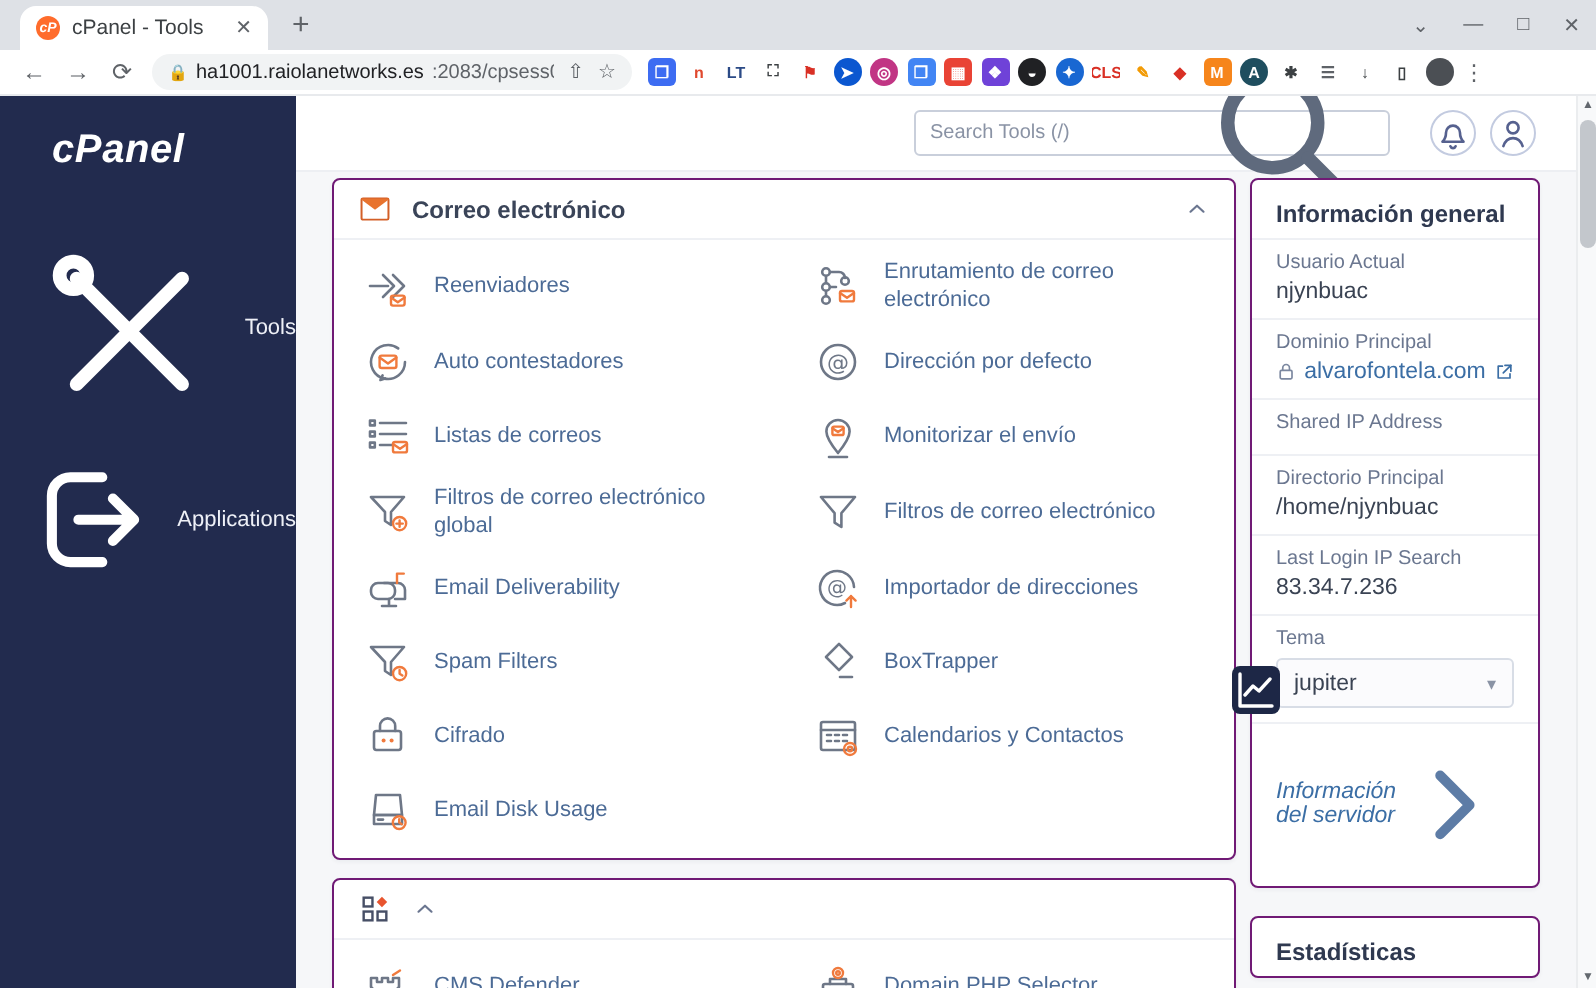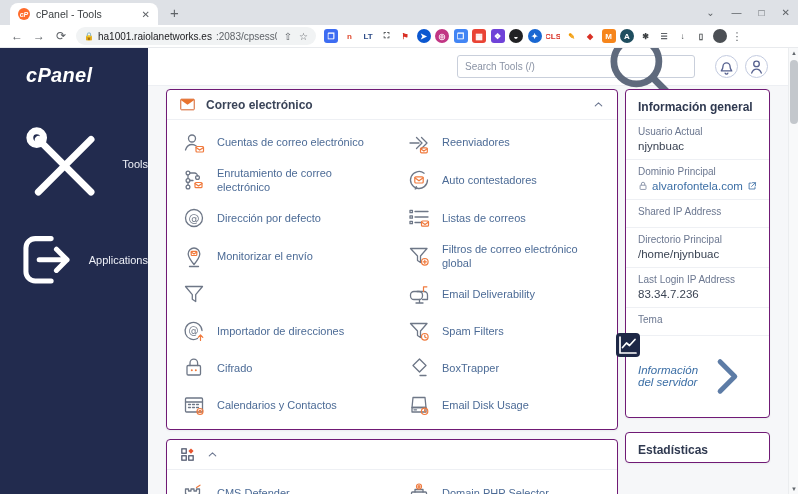--- a/index.html
+++ b/index.html
@@ -1,21 +1,21 @@
 <!DOCTYPE html>
 <html><head>
 <meta charset="utf-8">
 <style>
   * { box-sizing: border-box; margin: 0; padding: 0; }
   html,body { width:798px; height:494px; overflow:hidden; }
   body { font-family:"Liberation Sans", sans-serif; background:#fff; position:relative; }
 
   
   .tabstrip { height:25px; background:#dee1e6; display:flex; align-items:flex-end; padding-left:10px; position:relative; }
-  .tab { width:148px; height:22px; background:#fff; border-radius:8px 8px 0 0; display:flex; align-items:center; gap:6px; padding:4px 8px; }
+  .tab { width:124px; height:22px; background:#fff; border-radius:8px 8px 0 0; display:flex; align-items:center; gap:6px; padding:4px 8px; }
   .favicon { width:12px; height:12px; border-radius:50%; background:#ff6c2c; color:#fff; font-size:7px; font-weight:bold; font-style:italic; display:flex; align-items:center; justify-content:center; flex-shrink:0; }
   .tab-title { font-size:10.5px; color:#3c4043; flex:1; white-space:nowrap; overflow:hidden; }
   .tab-close { font-size:10px; color:#5f6368; cursor:default; }
   .newtab { font-size:15px; color:#5f6368; margin:0 0 4px 12px; }
   .win-controls { position:absolute; right:8px; top:0; height:25px; display:flex; gap:17px; align-items:center; color:#5f6368; font-size:10px; }
   .toolbar { height:23px; background:#fff; display:flex; align-items:center; padding:0 6px; border-bottom:1px solid #e8eaed; }
   .nav-btn { font-size:12px; color:#5f6368; width:22px; text-align:center; }
   .omnibox { width:240px; height:18px; background:#f1f3f4; border-radius:9px; display:flex; align-items:center; padding:0 8px; gap:4px; font-size:10px; margin-left:4px; white-space:nowrap; overflow:hidden; }
   .omni-lock { font-size:8px; color:#5f6368; }
   .omni-host { color:#202124; }
@@ -281,33 +281,20 @@
                 </svg>
               </span>
             <span class="section-title">Correo electrónico</span>
             <span class="chev" style="display: inline-flex;">
                 <svg viewBox="0 0 24 24" style="width: 100%; height: 100%;">
                   <path d="M6 14.5L12 9l6 5.5" stroke="#6b7690" stroke-width="2" fill="none" stroke-linecap="round" stroke-linejoin="round"></path>
                 </svg>
               </span>
           </div>
           <div class="items-grid">
-  <div class="tool-item">
-    <span class="item-icon"><svg viewBox="0 0 24 24">
-                    <g class="s">
-                      <circle cx="10" cy="7.5" r="3.5"></circle>
-                      <path d="M3.5 19c1.2-3.8 3.8-5.5 6.5-5.5 1.6 0 3 .5 4.2 1.4"></path>
-                    </g>
-                    <g class="o">
-                      <rect x="14" y="15.5" width="7.5" height="5.5" rx="1"></rect>
-                      <path d="M14 16.5l3.7 2.6 3.8-2.6"></path>
-                    </g>
-                  </svg></span>
-    <span class="label">Cuentas de correo electrónico</span>
-  </div>
 
   <div class="tool-item">
     <span class="item-icon"><svg viewBox="0 0 24 24">
                     <g class="s">
                       <path d="M3 12h9"></path>
                       <path d="M9.5 6.5L15 12l-5.5 5.5"></path>
                       <path d="M14.5 6.5L20 12l-5.5 5.5"></path>
                     </g>
                     <g class="o">
                       <rect x="13.5" y="16.8" width="6.8" height="5" rx="1"></rect>
@@ -400,20 +387,21 @@
                   </svg></span>
     <span class="label">Filtros de correo electrónico global</span>
   </div>
 
   <div class="tool-item">
     <span class="item-icon"><svg viewBox="0 0 24 24">
                     <g class="s">
                       <path d="M3.5 4.5h17L13.7 12.6v6.9l-3.4-2.2v-4.7z"></path>
                     </g>
                   </svg></span>
+    <span class="label">Filtros de correo electrónico</span>
   </div>
 
   <div class="tool-item">
     <span class="item-icon"><svg viewBox="0 0 24 24">
                     <g class="s">
                       <rect x="3.5" y="9.5" width="12" height="8" rx="3.5"></rect>
                       <path d="M10 9.5h7a3.5 3.5 0 0 1 3.5 3.5v4.5h-5"></path>
                       <path d="M12.5 17.5V21M9 21h7"></path>
                     </g>
                     <g class="o">
@@ -445,37 +433,37 @@
                       <circle cx="17.8" cy="17.8" r="3.3"></circle>
                       <path d="M17.8 16v1.9l1.4.9"></path>
                     </g>
                   </svg></span>
     <span class="label">Spam Filters</span>
   </div>
 
   <div class="tool-item">
     <span class="item-icon"><svg viewBox="0 0 24 24">
                     <g class="s">
+                      <rect x="7.9" y="4.9" width="9.2" height="9.2" transform="rotate(45 12.5 9.5)"></rect>
+                      <path d="M13 19.5h6"></path>
+                    </g>
+                  </svg></span>
+    <span class="label">BoxTrapper</span>
+  </div>
+
+  <div class="tool-item">
+    <span class="item-icon"><svg viewBox="0 0 24 24">
+                    <g class="s">
                       <rect x="5" y="9.5" width="13.5" height="9.5" rx="1.2"></rect>
                       <path d="M8 9.5V7a3.8 3.8 0 0 1 7.6 0v2.5"></path>
                     </g>
                     <circle cx="9.8" cy="14.2" r="1" fill="#f07a3d"></circle>
                     <circle cx="13.8" cy="14.2" r="1" fill="#f07a3d"></circle>
                   </svg></span>
     <span class="label">Cifrado</span>
-  </div>
-
-  <div class="tool-item">
-    <span class="item-icon"><svg viewBox="0 0 24 24">
-                    <g class="s">
-                      <rect x="7.9" y="4.9" width="9.2" height="9.2" transform="rotate(45 12.5 9.5)"></rect>
-                      <path d="M13 19.5h6"></path>
-                    </g>
-                  </svg></span>
-    <span class="label">BoxTrapper</span>
   </div>
 
   <div class="tool-item">
     <span class="item-icon"><svg viewBox="0 0 24 24">
                     <g class="s">
                       <rect x="3.5" y="5" width="17" height="14" rx="1"></rect>
                       <path d="M3.5 9h17"></path>
                       <path d="M6.5 11.5h2M10.5 11.5h2M14.5 11.5h2M6.5 14.5h2M10.5 14.5h2M14.5 14.5h2"></path>
                     </g>
                     <g class="o">
@@ -591,26 +579,30 @@
           <div class="info-group">
             <div class="info-label">Shared IP Address</div>
           </div>
 
           <div class="info-group">
             <div class="info-label">Directorio Principal</div>
             <div class="info-value">/home/njynbuac</div>
           </div>
 
           <div class="info-group">
-            <div class="info-label">Last Login IP Address</div>
+            <div class="info-label">Last Login IP Search</div>
             <div class="info-value">83.34.7.236</div>
           </div>
 
           <div class="info-group">
             <div class="info-label">Tema</div>
+            <div class="tema-select">
+              <span>jupiter</span>
+              <span class="tema-caret">▾</span>
+            </div>
           </div>
 
           <div class="server-link">
             <span>Información del servidor</span>
             <span style="display: inline-flex;">
                 <svg viewBox="0 0 24 24" style="width: 100%; height: 100%;">
                   <path d="M9 6l6 6-6 6" stroke="#5d7ca6" stroke-width="2" fill="none" stroke-linecap="round" stroke-linejoin="round"></path>
                 </svg>
               </span>
           </div>

